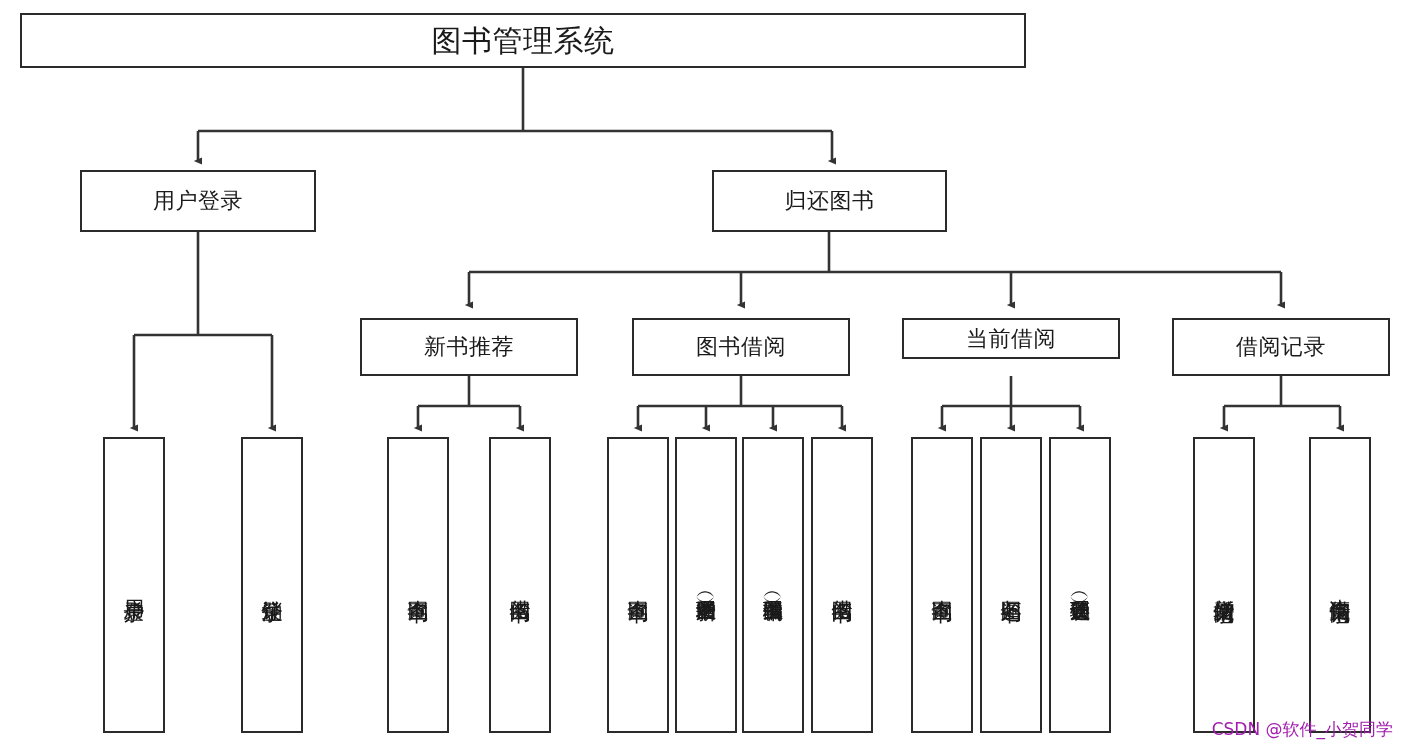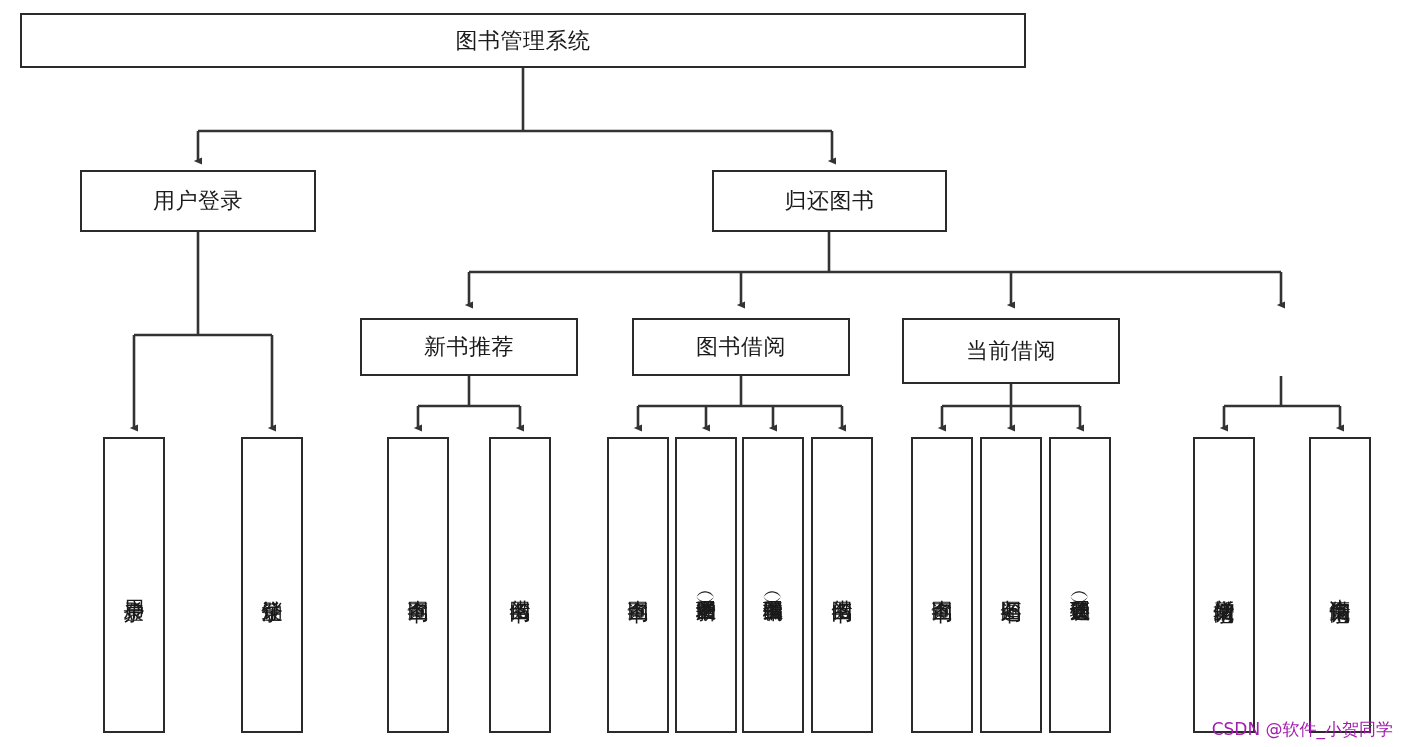--- a/index.html
+++ b/index.html
@@ -42,21 +42,21 @@
     text-align: center;
     line-height: 1.18;
     white-space: nowrap;
   }
   
   .node.horiz .node-label {
     font-size: 22px;
     letter-spacing: 0.5px;
   }
   .node.root .node-label {
-    font-size: 22px;
+    font-size: 30px;
   }
   
   .node.vert {
     align-items: center;
     justify-content: center;
   }
   .node.vert .node-label {
     writing-mode: vertical-rl;
     text-orientation: upright;
     font-size: 21px;
@@ -146,22 +146,25 @@
   <div class="node horiz" style="left:712px; top:170px; width:235px; height:62px;">
     <span class="node-label">归还图书</span>
   </div>
 
   <div class="node horiz" style="left:632px; top:318px; width:218px; height:58px;">
     <span class="node-label">图书借阅</span>
   </div>
   <div class="node horiz" style="left:360px; top:318px; width:218px; height:58px;">
     <span class="node-label">新书推荐</span>
   </div>
-  <div class="node horiz" style="left:902px; top:318px; width:218px; height:66px;">
+  <div class="node horiz" style="left:902px; top:318px; width:218px; height:41px;">
     <span class="node-label">当前借阅</span>
+  </div>
+  <div class="node horiz" style="left:1172px; top:318px; width:218px; height:58px;">
+    <span class="node-label">借阅记录</span>
   </div>
 
   <div class="node vert" style="left:103px; top:437px; width:62px; height:296px;">
     <span class="node-label">用户登录</span>
   </div>
   <div class="node vert" style="left:241px; top:437px; width:62px; height:296px;">
     <span class="node-label">注销登录</span>
   </div>
 
   <div class="node vert" style="left:387px; top:437px; width:62px; height:296px;">

